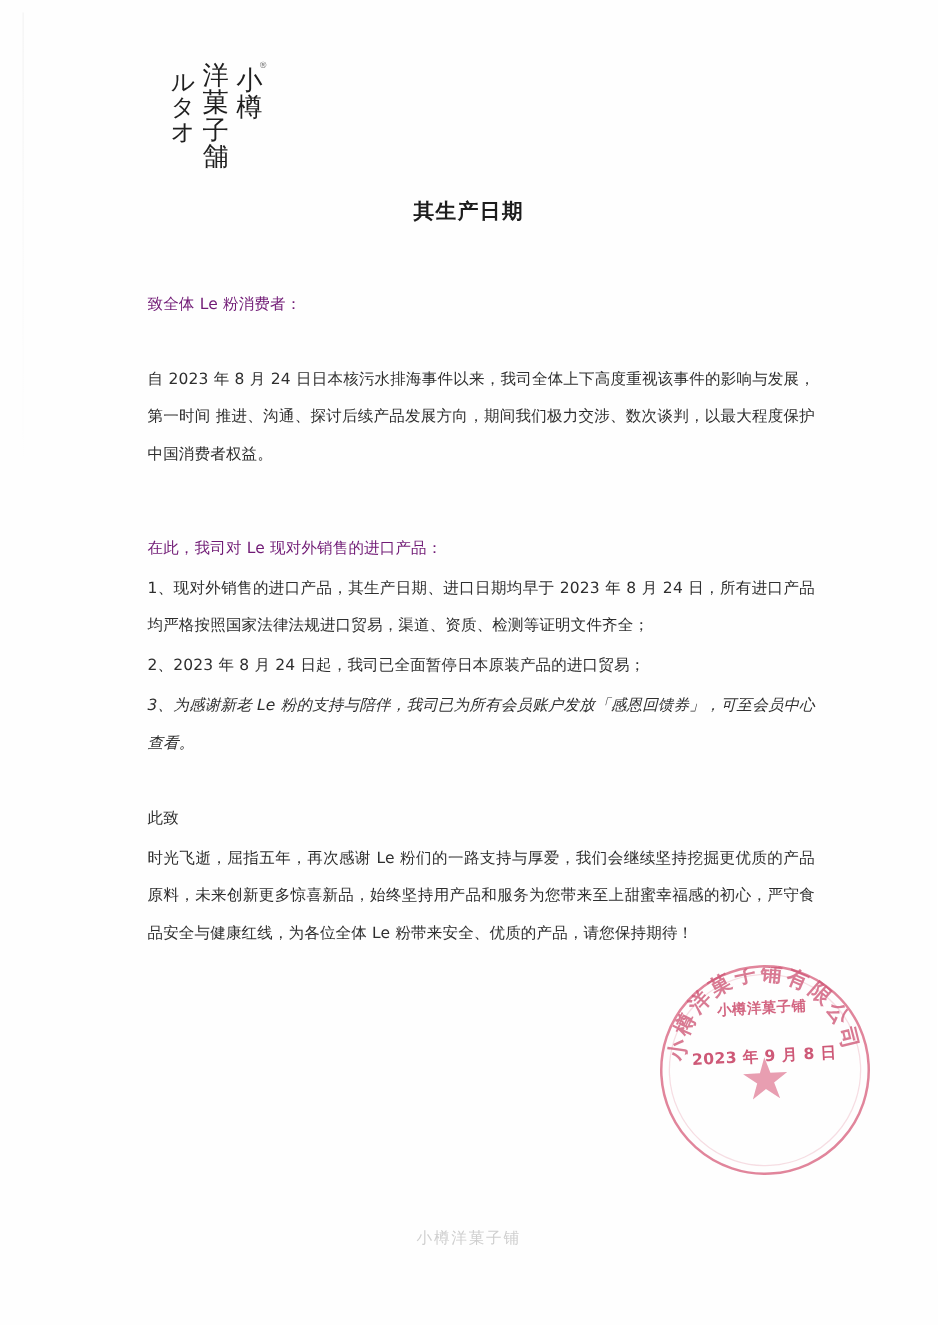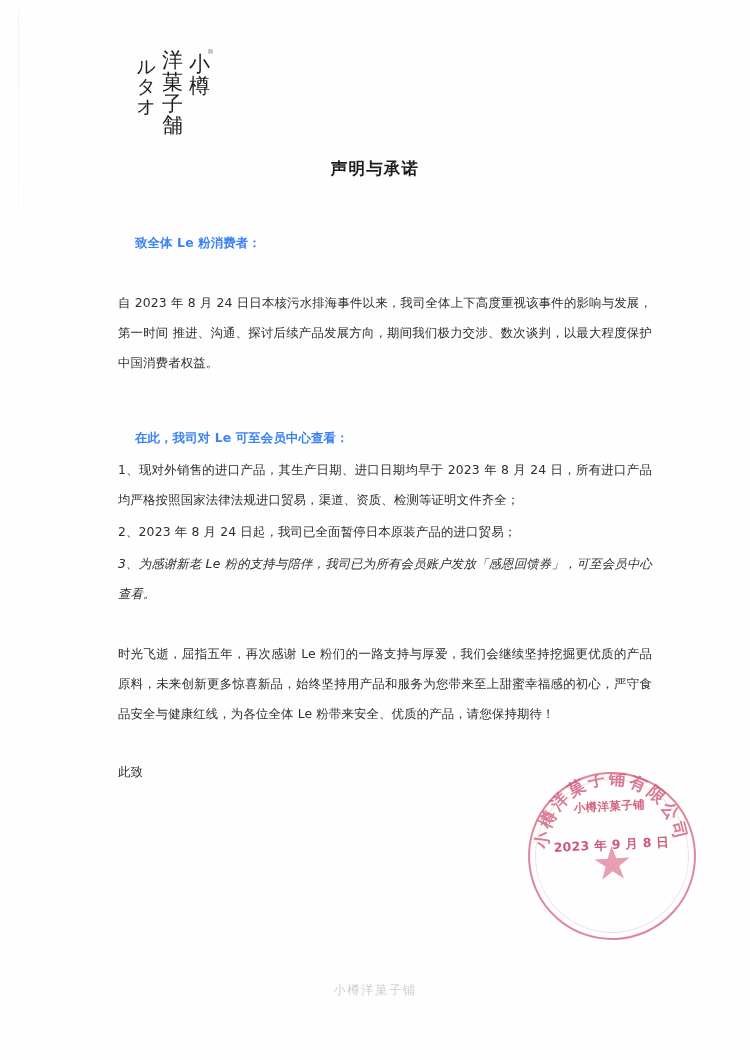--- a/index.html
+++ b/index.html
@@ -100,23 +100,22 @@
   }
   .para {
     font-size: 12.4px;
     line-height: 30px;
     color: #2e2e2e;
     letter-spacing: 0.15px;
     text-align: justify;
     font-family: "DejaVu Sans", "Liberation Sans", sans-serif;
   }
   .para.bold {
-    font-weight: bold;
-    color: #3b82f6;
-    margin-left: 17px;
+    font-weight: normal;
+    color: #701a75;
   }
   .sp-salutation { margin-bottom: 30px; }
   .sp-greeting { margin-bottom: 2px; }
   .sp-intro { margin-bottom: 45px; }
   .sp-promise-head { margin-bottom: 2px; }
   .sp-item { margin-bottom: 2px; }
   .sp-item-last { margin-bottom: 30px; font-style: italic; }
   .sp-closing-para { margin-bottom: 28px; }
   .sp-cizhi { margin-bottom: 2px; }
   .sign-off {
@@ -234,41 +233,41 @@
           <span>舗</span>
         </div>
       <div class="logo-col logo-col-3">
           <span>ル</span>
           <span>タ</span>
           <span>オ</span>
         </div>
     </div>
   </div>
 
-  <div class="doc-title">声明与承诺</div>
+  <div class="doc-title">其生产日期</div>
 
   <div class="body-area">
 
     <div class="para bold sp-salutation">致全体 Le 粉消费者：</div>
 
 
     <div class="para sp-intro">
       <span>自 2023 年 8 月 24 日日本核污水排海事件以来，我司全体上下高度重视该事件的影响与发展，第一时间</span>
       <span>推进、沟通、探讨后续产品发展方向，期间我们极力交涉、数次谈判，以最大程度保护中国消费者权益。</span>
     </div>
 
-    <div class="para bold sp-promise-head">在此，我司对 Le 可至会员中心查看：</div>
+    <div class="para bold sp-promise-head">在此，我司对 Le 现对外销售的进口产品：</div>
 
     <div class="para sp-item">1、现对外销售的进口产品，其生产日期、进口日期均早于 2023 年 8 月 24 日，所有进口产品均严格按照国家法律法规进口贸易，渠道、资质、检测等证明文件齐全；</div>
     <div class="para sp-item">2、2023 年 8 月 24 日起，我司已全面暂停日本原装产品的进口贸易；</div>
     <div class="para sp-item-last">3、为感谢新老 Le 粉的支持与陪伴，我司已为所有会员账户发放「感恩回馈券」，可至会员中心查看。</div>
 
+    <div class="para sp-cizhi">此致</div>
+
     <div class="para sp-closing-para">时光飞逝，屈指五年，再次感谢 Le 粉们的一路支持与厚爱，我们会继续坚持挖掘更优质的产品原料，未来创新更多惊喜新品，始终坚持用产品和服务为您带来至上甜蜜幸福感的初心，严守食品安全与健康红线，为各位全体 Le 粉带来安全、优质的产品，请您保持期待！</div>
-
-    <div class="para sp-cizhi">此致</div>
   </div>
 
   <div class="seal">
     <div class="seal-inner-ring"></div>
     <svg class="seal-arc" viewBox="0 0 164 164">
       <defs>
         <path id="arcpath" d="M 20,90 A 64,64 0 1 1 144,90" fill="none"></path>
       </defs>
       <text>
         <textPath href="#arcpath" startOffset="50%" text-anchor="middle">小樽洋菓子铺有限公司</textPath>

